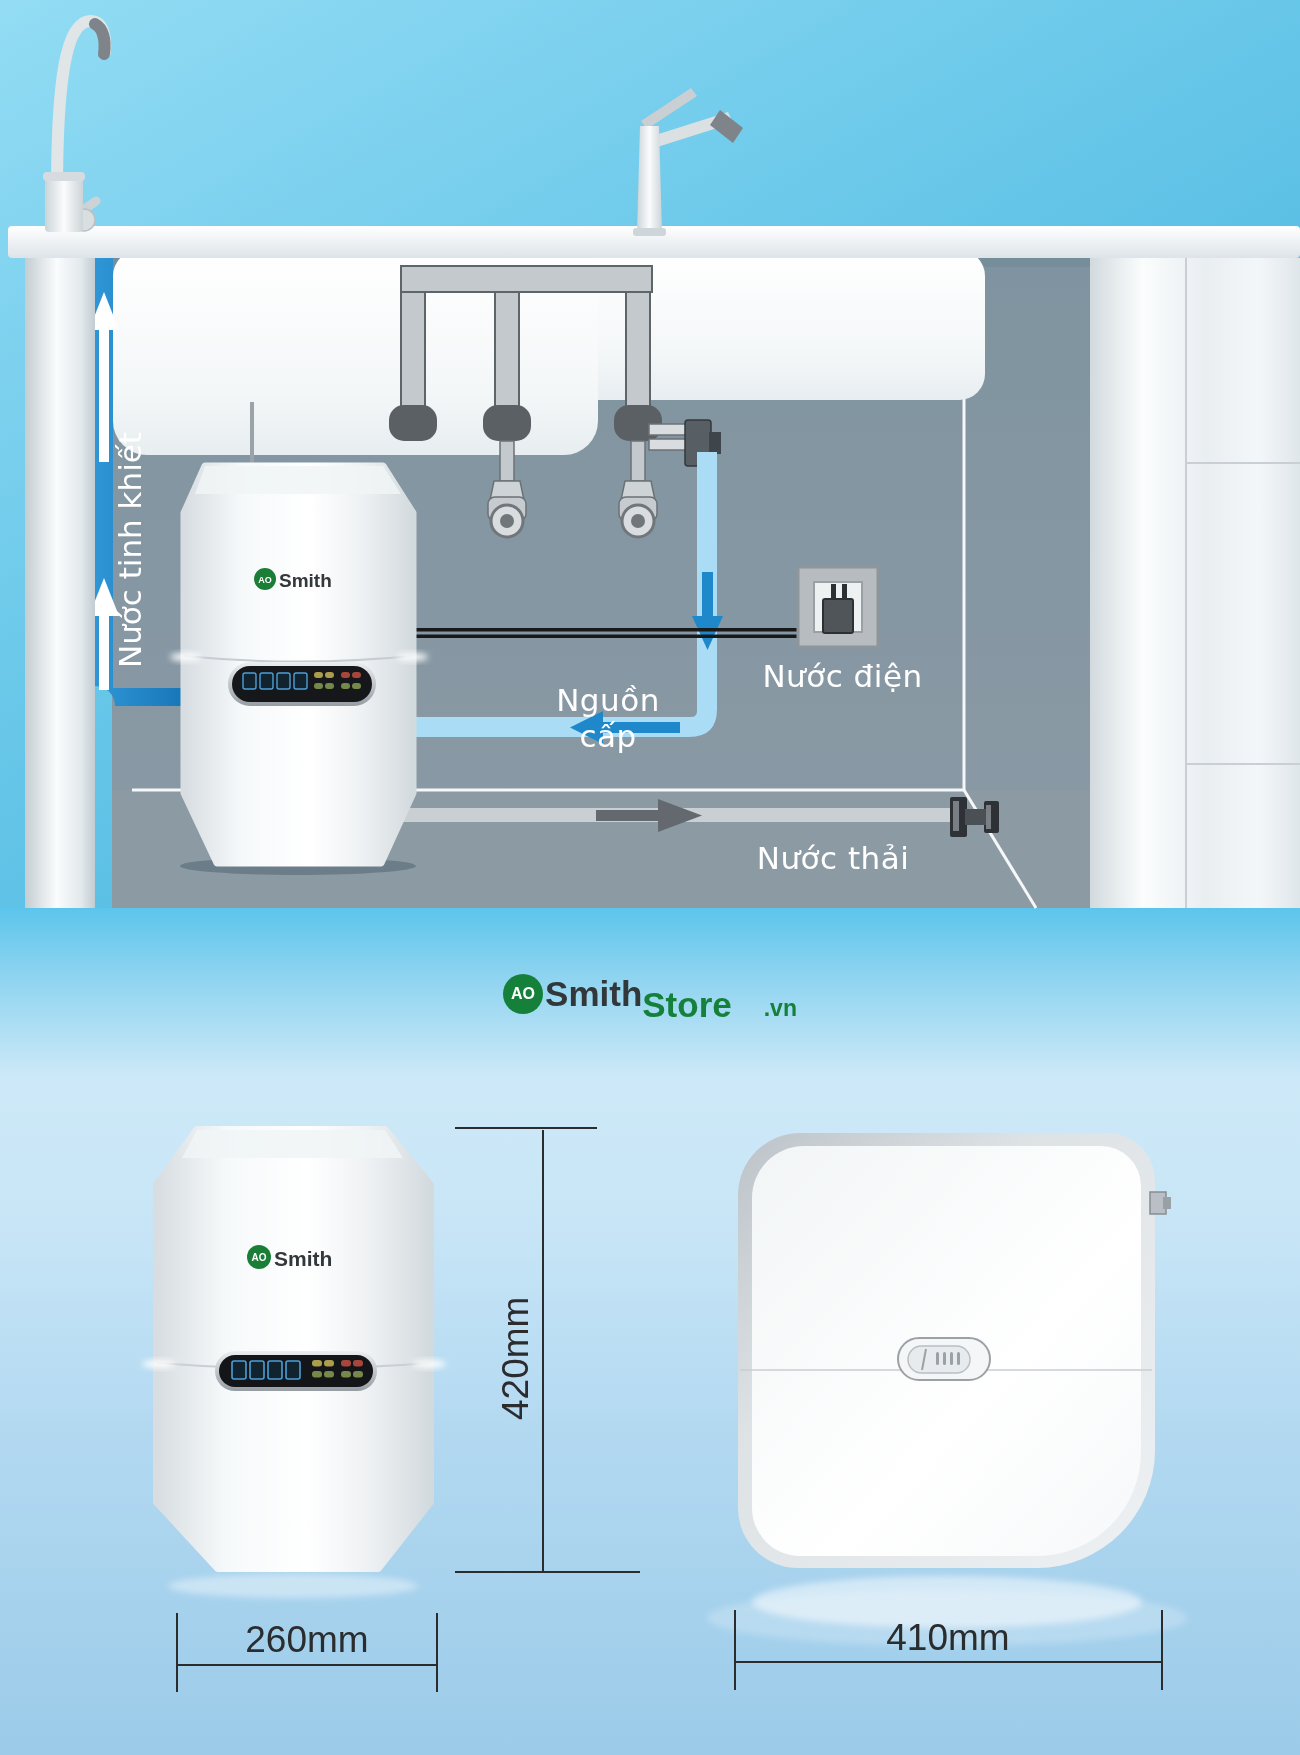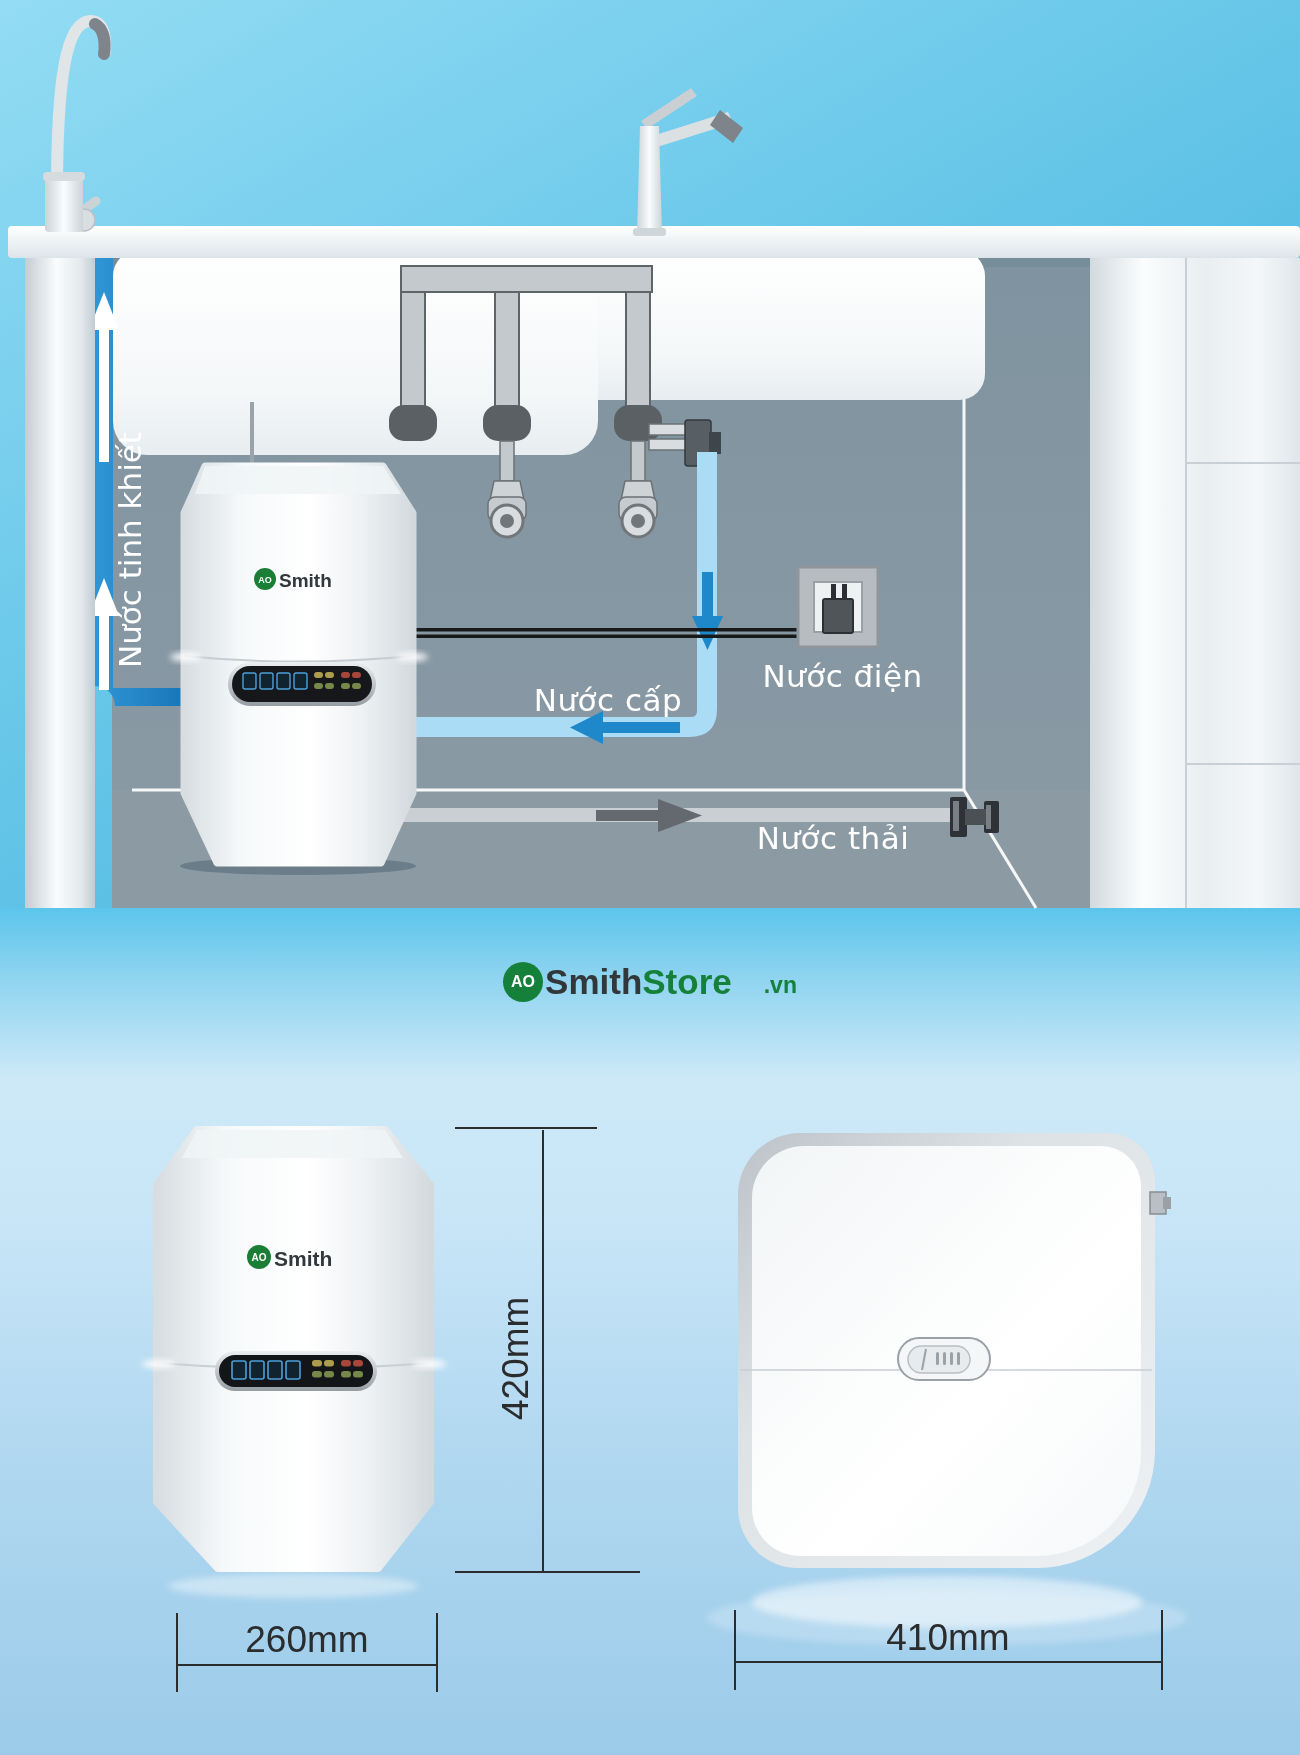--- a/index.html
+++ b/index.html
@@ -12,21 +12,21 @@
   svg{position:absolute;left:0;top:0;}
   .lbl{position:absolute;color:#ffffff;font-size:31px;letter-spacing:.5px;text-align:center;
        font-family:"DejaVu Sans",sans-serif;}
   .vlbl{position:absolute;left:112px;top:706px;width:312px;color:#fff;font-size:31px;text-align:center;
        transform-origin:0 0;transform:rotate(-90deg);font-family:"DejaVu Sans",sans-serif;}
   .storelogo{position:absolute;left:0;top:962px;width:1300px;display:flex;align-items:center;justify-content:center;}
   .logocircle{width:40px;height:40px;border-radius:50%;background:#15803a;color:#fff;display:flex;
        align-items:center;justify-content:center;font-weight:bold;font-size:16px;letter-spacing:0;
        font-family:"Liberation Sans",sans-serif;}
   .logosmith{color:#32373a;font-weight:bold;font-size:35px;margin-left:2px;font-family:"Liberation Sans",sans-serif;}
-  .logostore{color:#15803a;font-weight:bold;font-size:35px;font-family:"Liberation Sans",sans-serif;}
+  .logostore{color:#15803a;font-weight:bold;font-size:35px;font-family:"Liberation Sans",sans-serif;margin-top:23px;}
   .logovn{color:#15803a;font-weight:bold;font-size:23px;align-self:flex-end;padding-bottom:3px;
        font-family:"Liberation Sans",sans-serif;margin-left:32px;}
   .dimtext{font-family:"Liberation Sans",sans-serif;font-size:37px;fill:#2b2c2e;}
 </style>
 </head>
 <body>
 
 <div id="stage">
   <div class="sky"></div>
   <div class="lower"></div>
@@ -323,23 +323,23 @@
 
     <g stroke="#2b2c2e" stroke-width="2">
       <line x1="735" y1="1610" x2="735" y2="1690"></line>
       <line x1="735" y1="1662" x2="1162" y2="1662"></line>
       <line x1="1162" y1="1610" x2="1162" y2="1690"></line>
     </g>
     <text class="dimtext" x="948" y="1650" text-anchor="middle">410mm</text>
   </svg>
 
   <div class="vlbl">Nước tinh khiết</div>
-  <div class="lbl" style="left:528px;top:682px;width:160px;">Nước cấp</div>
+  <div class="lbl" style="left:528px;top:682px;width:160px;">Nguồn cấp</div>
   <div class="lbl" style="left:755px;top:658px;width:175px;">Nước điện</div>
-  <div class="lbl" style="left:748px;top:820px;width:170px;">Nước thải</div>
+  <div class="lbl" style="left:748px;top:840px;width:170px;">Nước thải</div>
 
   <div class="storelogo">
     <div class="logocircle">AO</div>
     <span class="logosmith">Smith</span>
     <span class="logostore">Store</span>
     <span class="logovn">.vn</span>
   </div>
 </div>
 
 </body></html>

